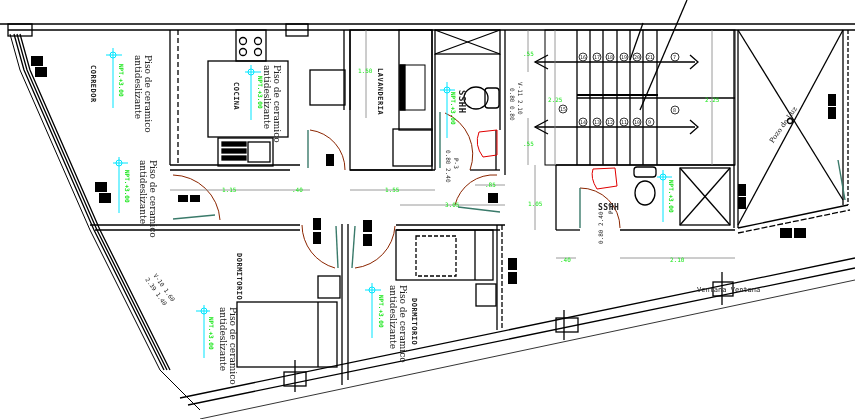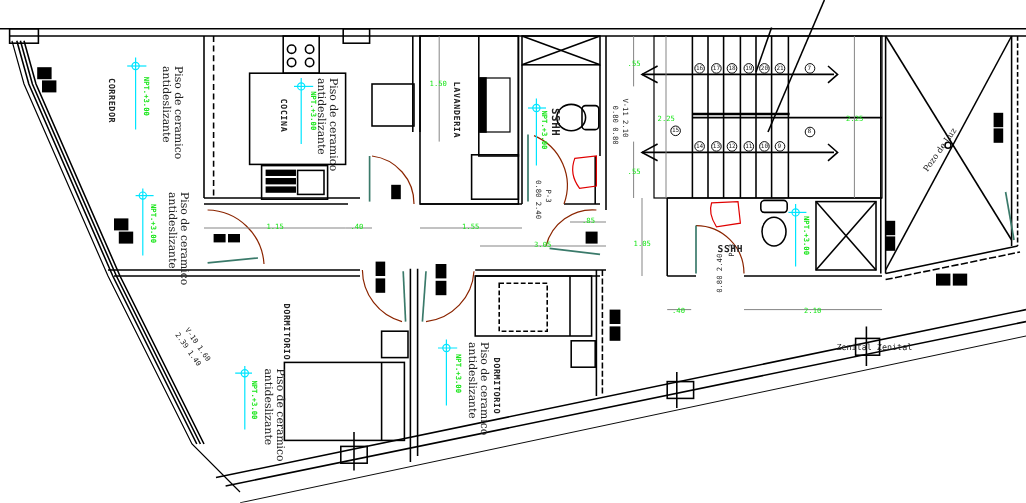--- a/index.html
+++ b/index.html
@@ -293,21 +293,21 @@
     <div>antideslizante</div>
   </div>
 <div class="npt" style="left:385px;top:295px;">NPT.+3.00</div>
 
 <div class="lbl room" style="left:598px;top:203px;font-size:8px;">SSHH</div>
 <div class="npt" style="left:675px;top:180px;">NPT.+3.00</div>
 <div class="note" style="left:607px;top:214px;transform:rotate(-90deg);">P-3</div>
 <div class="note" style="left:597px;top:244px;transform:rotate(-90deg);">0.80  2.40</div>
 
 <div class="note" style="left:768px;top:140px;transform:rotate(-55deg);font-family:'DejaVu Serif',serif;font-size:7px;">Pozo de Luz</div>
-<div class="vz" style="left:697px;top:286px;">Zenital Zenital</div>
+<div class="vz" style="left:697px;top:286px;">Ventana Ventana</div>
 
 <div class="note" style="left:580px;top:54px;font-size:5px;">16</div>
 <div class="note" style="left:594px;top:54px;font-size:5px;">17</div>
 <div class="note" style="left:607px;top:54px;font-size:5px;">18</div>
 <div class="note" style="left:621px;top:54px;font-size:5px;">19</div>
 <div class="note" style="left:634px;top:54px;font-size:5px;">20</div>
 <div class="note" style="left:647px;top:54px;font-size:5px;">21</div>
 <div class="note" style="left:673px;top:54px;font-size:5px;">7</div>
 <div class="note" style="left:580px;top:119px;font-size:5px;">14</div>
 <div class="note" style="left:594px;top:119px;font-size:5px;">13</div>

